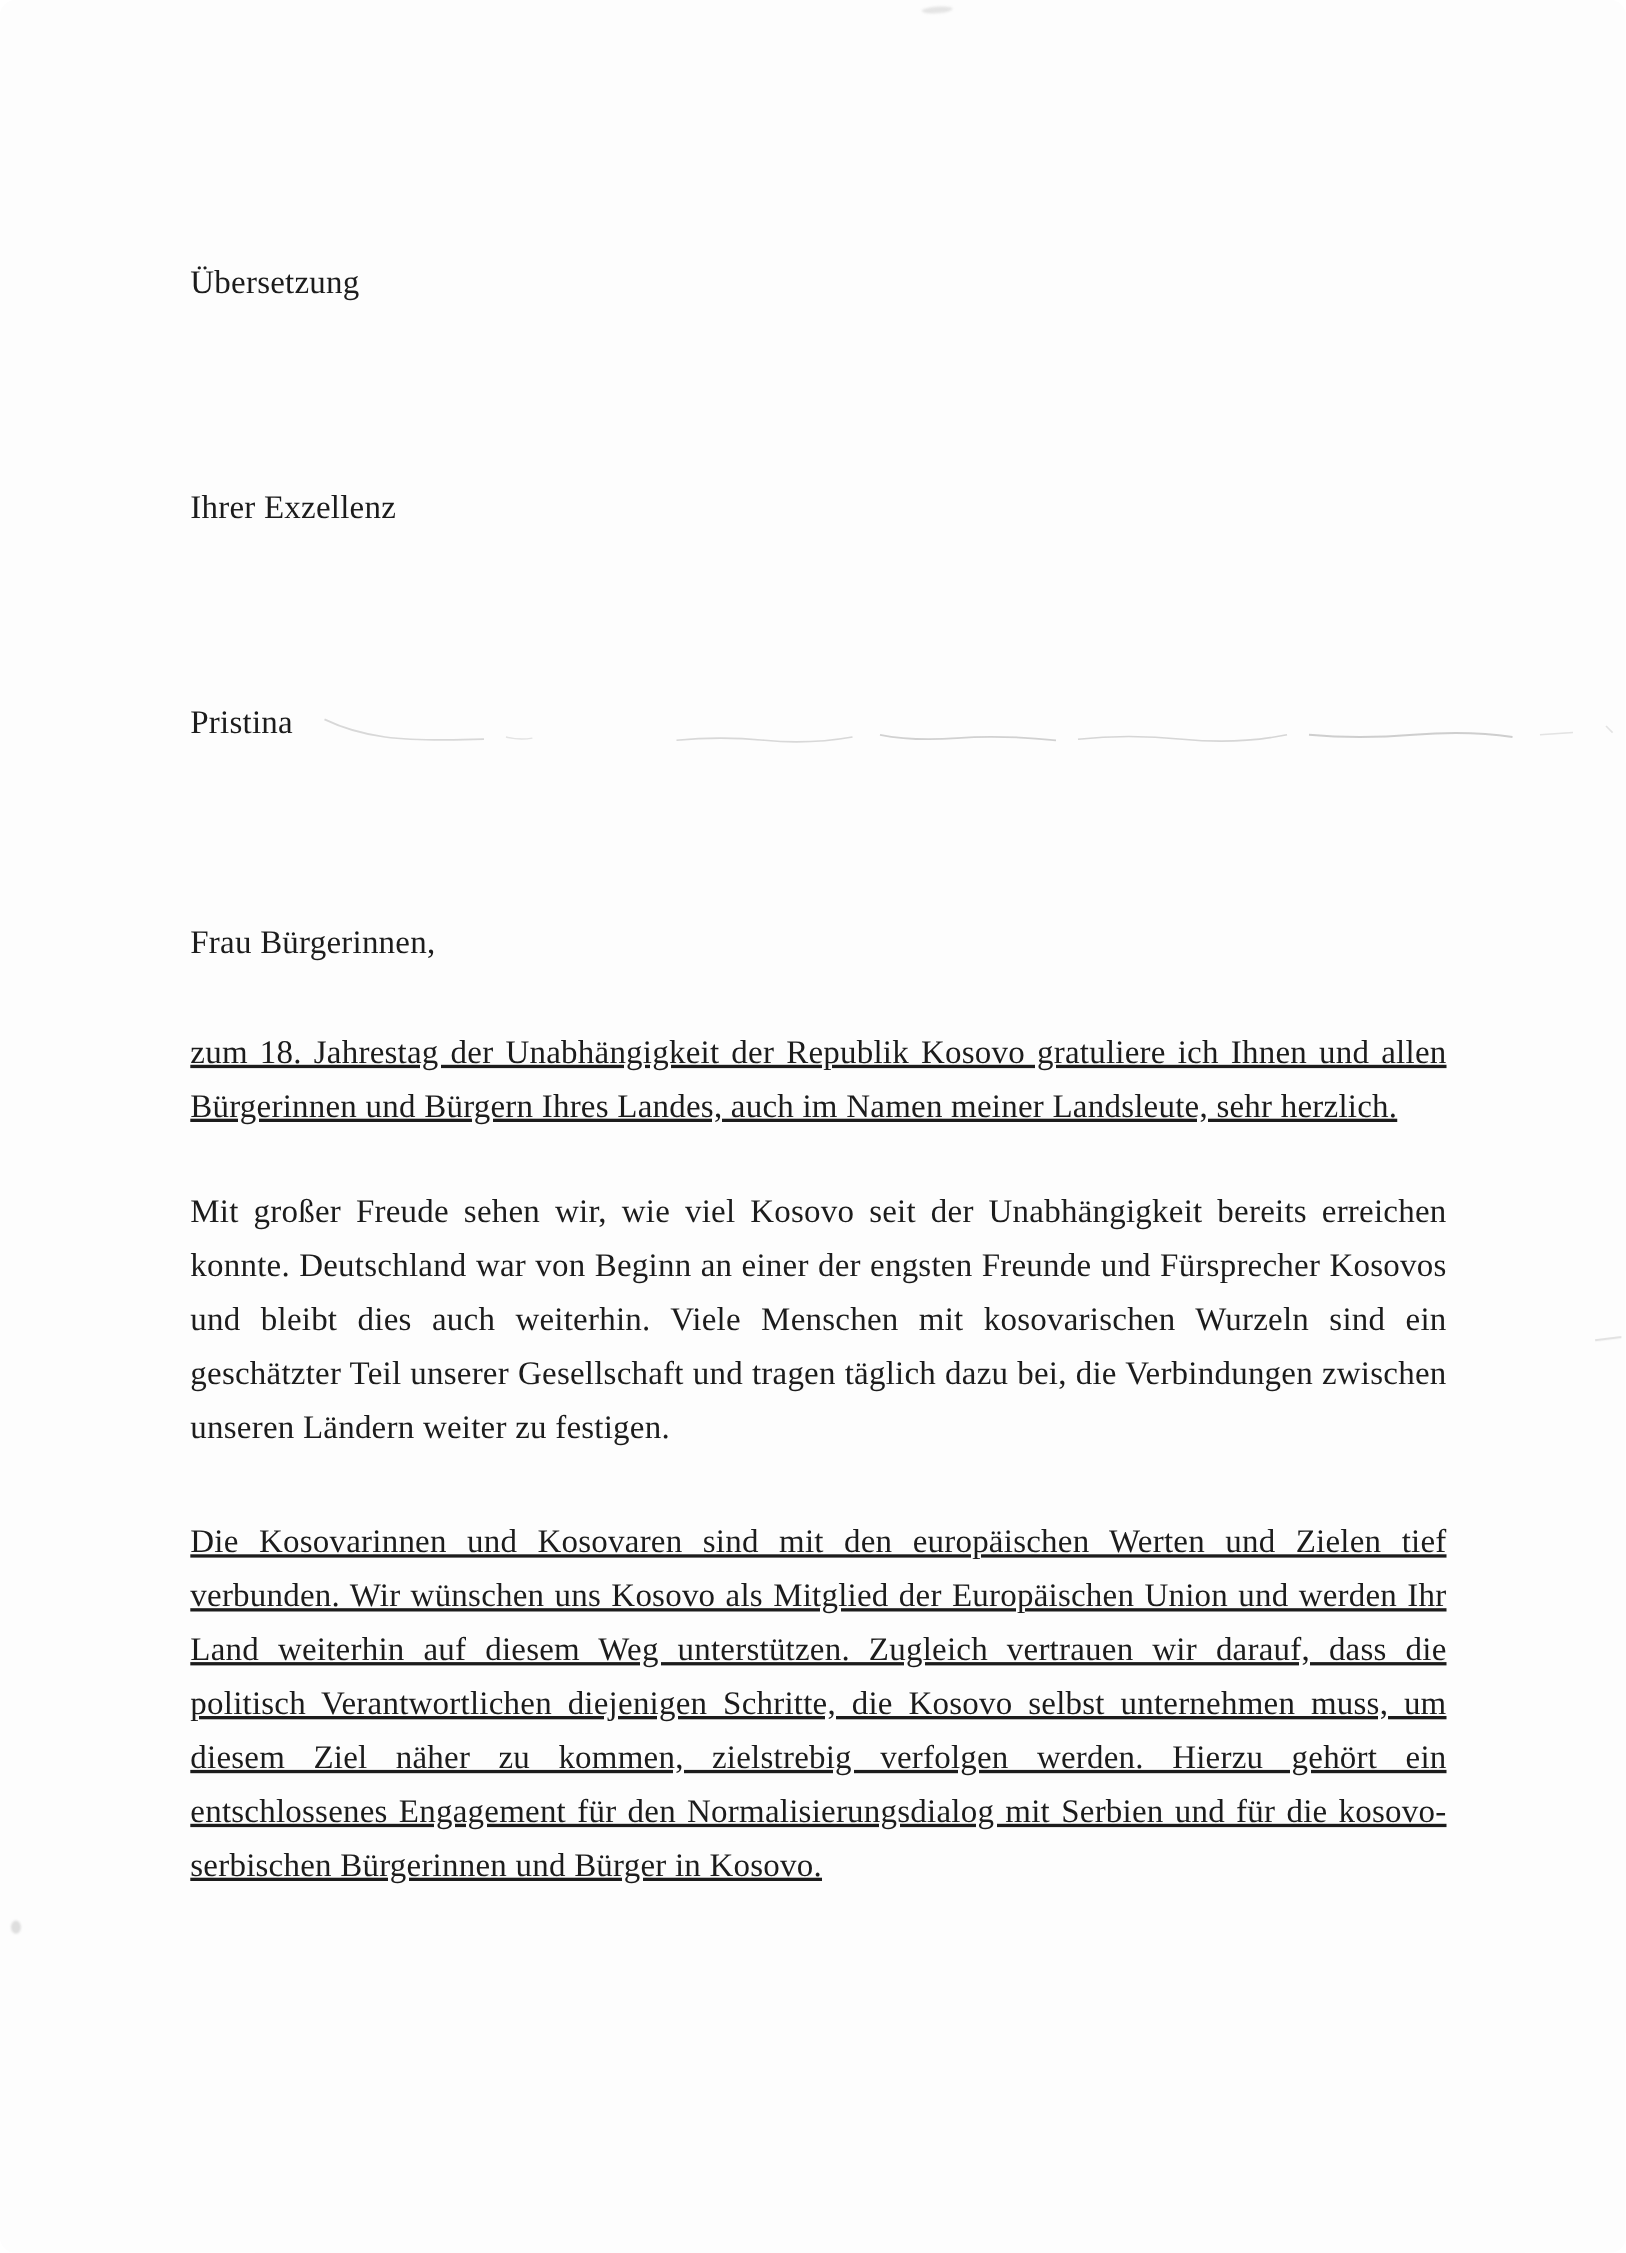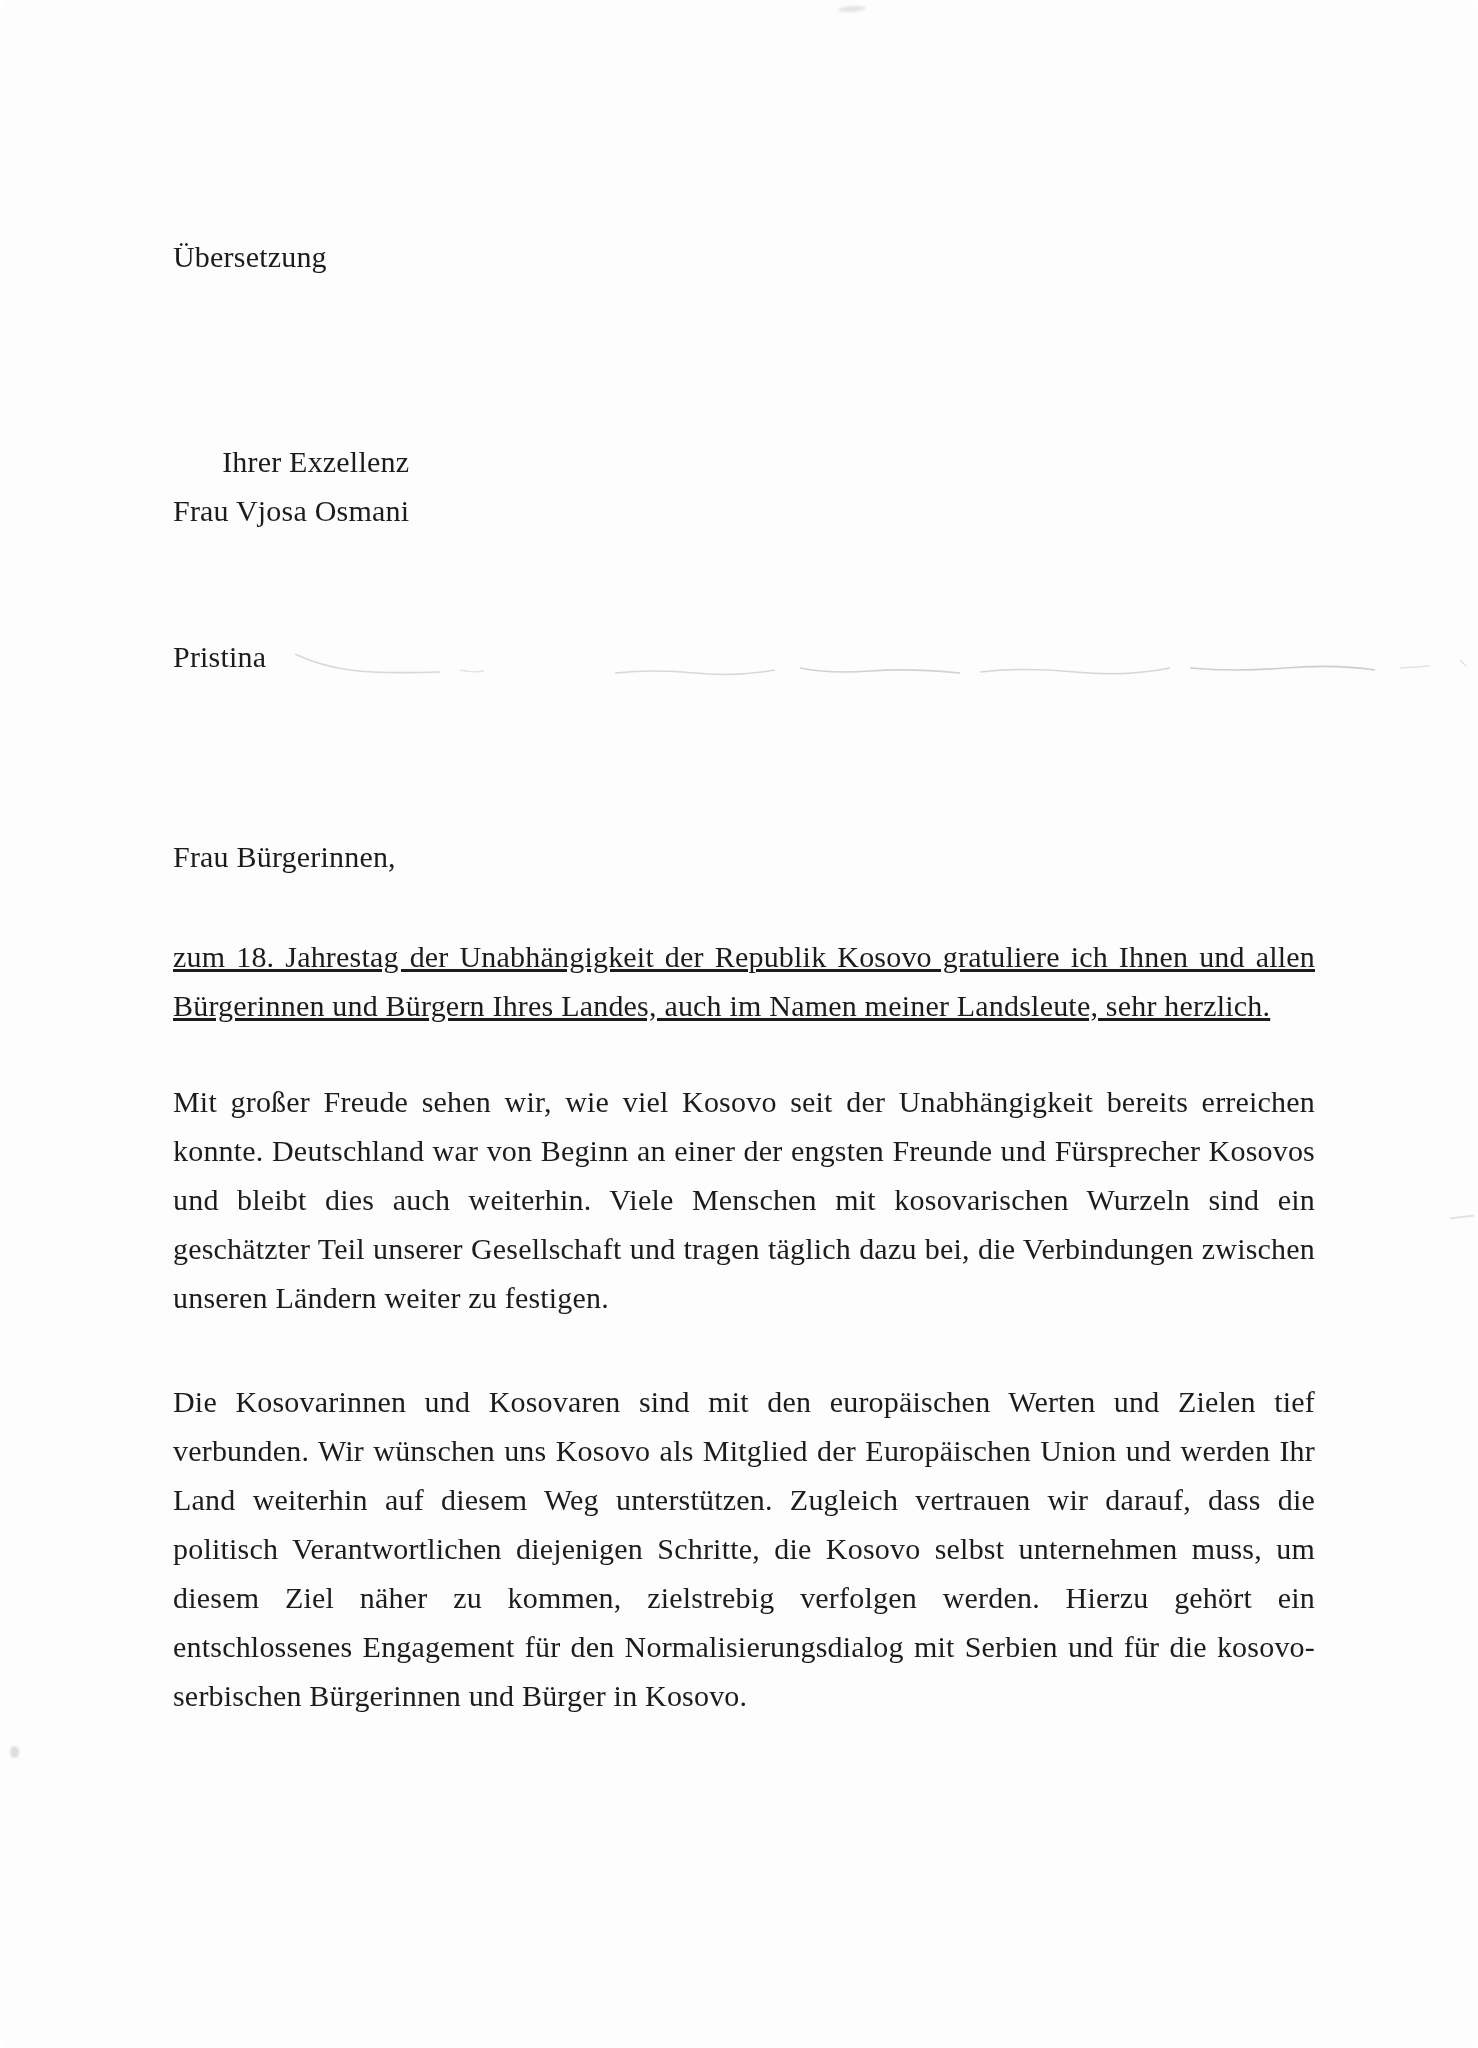--- a/index.html
+++ b/index.html
@@ -31,21 +31,21 @@
     left: 173px;
     width: 1142px;
     margin: 0;
     font-size: 30px;
     line-height: 49px;
     letter-spacing: 0.2px;
     text-align: justify;
   }
   .p1 { top: 932px; text-decoration: underline; }
   .p2 { top: 1077px; }
-  .p3 { top: 1377px; }
+  .p3 { top: 1377px; text-decoration: underline; }
 
   
   .fold-line {
     position: absolute;
     left: 160px;
     top: 646px;
     width: 1315px;
     height: 40px;
     pointer-events: none;
   }
@@ -86,21 +86,20 @@
 </style>
 </head>
 <body>
 
 <div class="page">
 
   <div class="textline label">Übersetzung</div>
 
   <div class="address">
     <div>Ihrer Exzellenz</div>
-    <div>Frau Vjosa Osmani</div>
   </div>
 
   <div class="textline city">Pristina</div>
 
   <svg class="fold-line" viewBox="0 0 1315 40" xmlns="http://www.w3.org/2000/svg">
     <path d="M135 8 q 25 12 55 16 t 90 2" fill="none" stroke="#aaaaaa" stroke-width="1.6" opacity="0.45"></path>
     <path d="M300 24 q 12 3 24 1" fill="none" stroke="#bbbbbb" stroke-width="1.3" opacity="0.4"></path>
     <path d="M455 27 q 40 -4 80 0 t 80 -3" fill="none" stroke="#b3b3b3" stroke-width="1.5" opacity="0.5"></path>
     <path d="M640 22 q 30 6 70 3 t 90 2" fill="none" stroke="#adadad" stroke-width="1.6" opacity="0.55"></path>
     <path d="M820 26 q 45 -5 95 0 t 95 -4" fill="none" stroke="#b0b0b0" stroke-width="1.5" opacity="0.5"></path>

